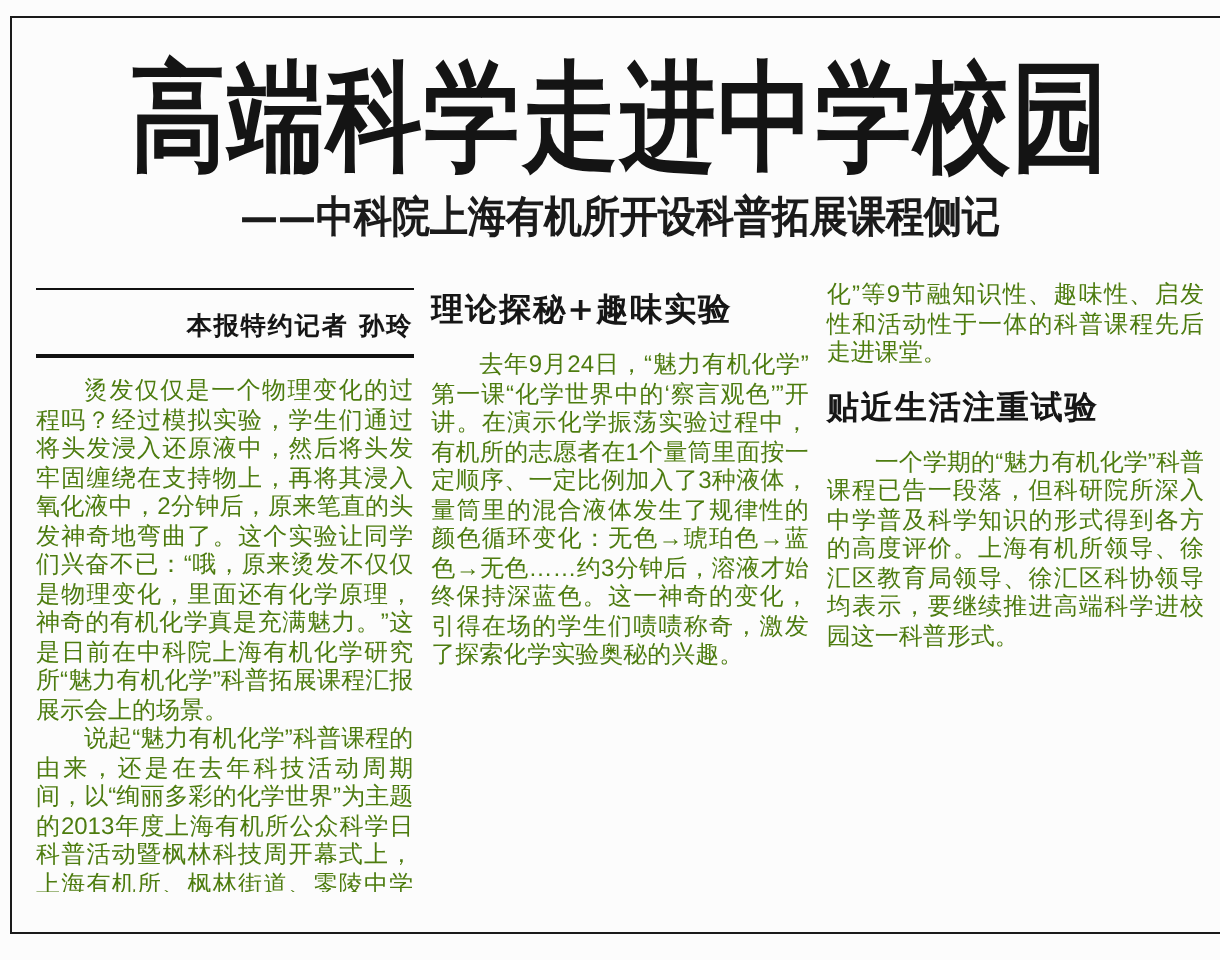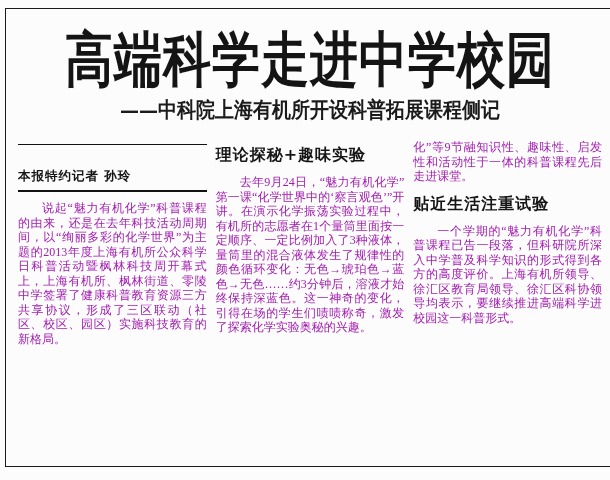--- a/index.html
+++ b/index.html
@@ -45,45 +45,45 @@
   .columns{
     display:flex;
     gap:9px;
     margin:21px 12px 0;
     height:306px;
     overflow:hidden;
   }
   .col{flex:1;min-width:0;}
   .body-p{
     margin:0;
-    font-family:Liberation Serif, serif;
+    font-family:Liberation Sans, sans-serif;
     font-size:12px;
     line-height:14.5px;
     text-align:justify;
     text-indent:2em;
-    color:#a21caf;
+    color:#4d7c0f;
     letter-spacing:0;
   }
   .no-indent{text-indent:0;}
   .section-heading{
     margin:5px 0 9px;
     font-size:16px;
     font-weight:bold;
     text-align:left;
     color:#161616;
     letter-spacing:1px;
     font-family:"DejaVu Sans",sans-serif;
   }
   .heading-gap{margin-top:10px;}
   .byline-box{
     border-top:1.5px solid #111;
     border-bottom:2.5px solid #111;
-    padding:20px 0 5px;
+    padding:7px 0 5px;
     margin:4px 0 9px;
-    text-align:left;
+    text-align:right;
   }
   .byline-text{
     font-size:12.5px;
     font-weight:bold;
     color:#161616;
     letter-spacing:1px;
   }
 </style>
 </head>
 <body>
@@ -93,20 +93,21 @@
     <h1 class="headline">高端科学走进中学校园</h1>
     <div class="subtitle">——中科院上海有机所开设科普拓展课程侧记</div>
   </header>
 
   <div class="columns">
 
     <section class="col">
       <div class="byline-box">
         <span class="byline-text">本报特约记者 孙玲</span>
       </div>
+      <p class="body-p">烫发仅仅是一个物理变化的过程吗？经过模拟实验，学生们通过将头发浸入还原液中，然后将头发牢固缠绕在支持物上，再将其浸入氧化液中，2分钟后，原来笔直的头发神奇地弯曲了。这个实验让同学们兴奋不已：“哦，原来烫发不仅仅是物理变化，里面还有化学原理，神奇的有机化学真是充满魅力。”这是日前在中科院上海有机化学研究所“魅力有机化学”科普拓展课程汇报展示会上的场景。</p>
       <p class="body-p">说起“魅力有机化学”科普课程的由来，还是在去年科技活动周期间，以“绚丽多彩的化学世界”为主题的2013年度上海有机所公众科学日科普活动暨枫林科技周开幕式上，上海有机所、枫林街道、零陵中学签署了健康科普教育资源三方共享协议，形成了三区联动（社区、校区、园区）实施科技教育的新格局。</p>
     </section>
 
     <section class="col">
       <h2 class="section-heading">理论探秘+趣味实验</h2>
       <p class="body-p">去年9月24日，“魅力有机化学”第一课“化学世界中的‘察言观色’”开讲。在演示化学振荡实验过程中，有机所的志愿者在1个量筒里面按一定顺序、一定比例加入了3种液体，量筒里的混合液体发生了规律性的颜色循环变化：无色→琥珀色→蓝色→无色……约3分钟后，溶液才始终保持深蓝色。这一神奇的变化，引得在场的学生们啧啧称奇，激发了探索化学实验奥秘的兴趣。</p>
 
     </section>
 
     <section class="col">

